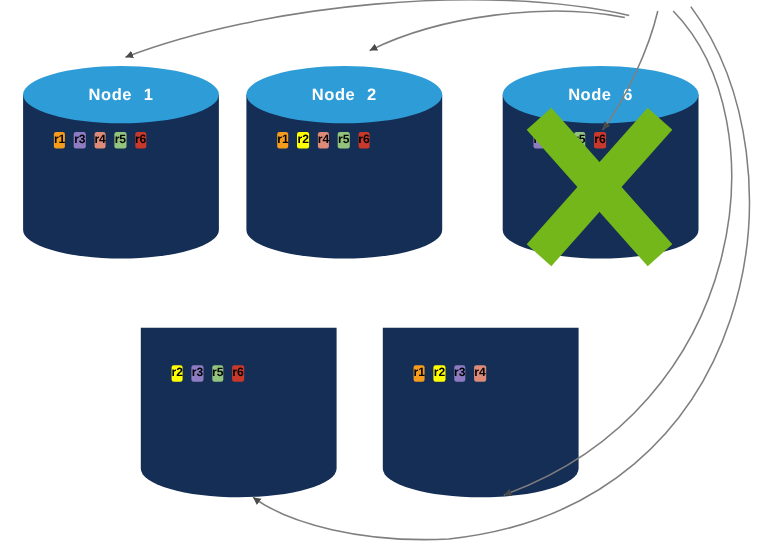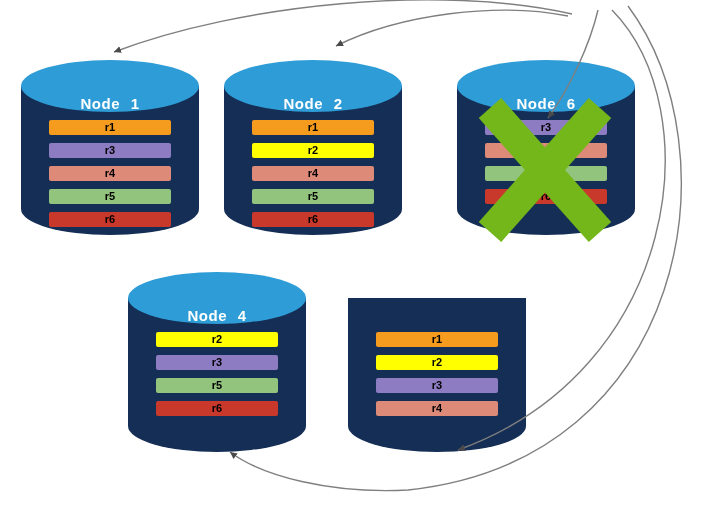--- a/index.html
+++ b/index.html
@@ -28,36 +28,36 @@
     background: var(--cyl-body, #152e55);
     border-radius: 0 0 50% 50% / 0 0 26px 26px;
   }
   .cyl-top {
     position: absolute;
     left: 0; top: 0;
     width: 178px; height: 52px;
     border-radius: 50%;
     background: var(--cyl-top, #2e9cd6);
     display: flex;
-    align-items: flex-end;
+    align-items: center;
     justify-content: center;
   }
   .node-label {
     color: #ffffff;
     font-weight: bold;
     font-size: 15px;
     letter-spacing: 0.5px;
     word-spacing: 6px;
   }
   .bars {
     position: absolute;
     left: 28px; right: 28px;
     top: 60px;
     display: flex;
-    flex-direction: column;
+    flex-direction: row;
     gap: 8px;
   }
   .bar {
     height: 15px;
     border-radius: 2px;
     display: flex;
     align-items: center;
     justify-content: center;
     font-size: 11px;
     font-weight: bold;
@@ -129,23 +129,20 @@
     <div class="bars">
       <div class="bar" style="background: rgb(142, 124, 195);">r3</div>
       <div class="bar" style="background: rgb(221, 138, 120);">r4</div>
       <div class="bar" style="background: rgb(147, 196, 125);">r5</div>
       <div class="bar" style="background: rgb(201, 57, 43);">r6</div>
     </div>
   </div>
 
   <div class="node n4 tall">
     <div class="cyl-body"></div>
-    <div class="cyl-top">
-      <span class="node-label">Node 4</span>
-    </div>
     <div class="bars">
       <div class="bar" style="background: rgb(255, 255, 0);">r2</div>
       <div class="bar" style="background: rgb(142, 124, 195);">r3</div>
       <div class="bar" style="background: rgb(147, 196, 125);">r5</div>
       <div class="bar" style="background: rgb(201, 57, 43);">r6</div>
     </div>
   </div>
 
   <div class="node n5 tall">
     <div class="cyl-body"></div>

